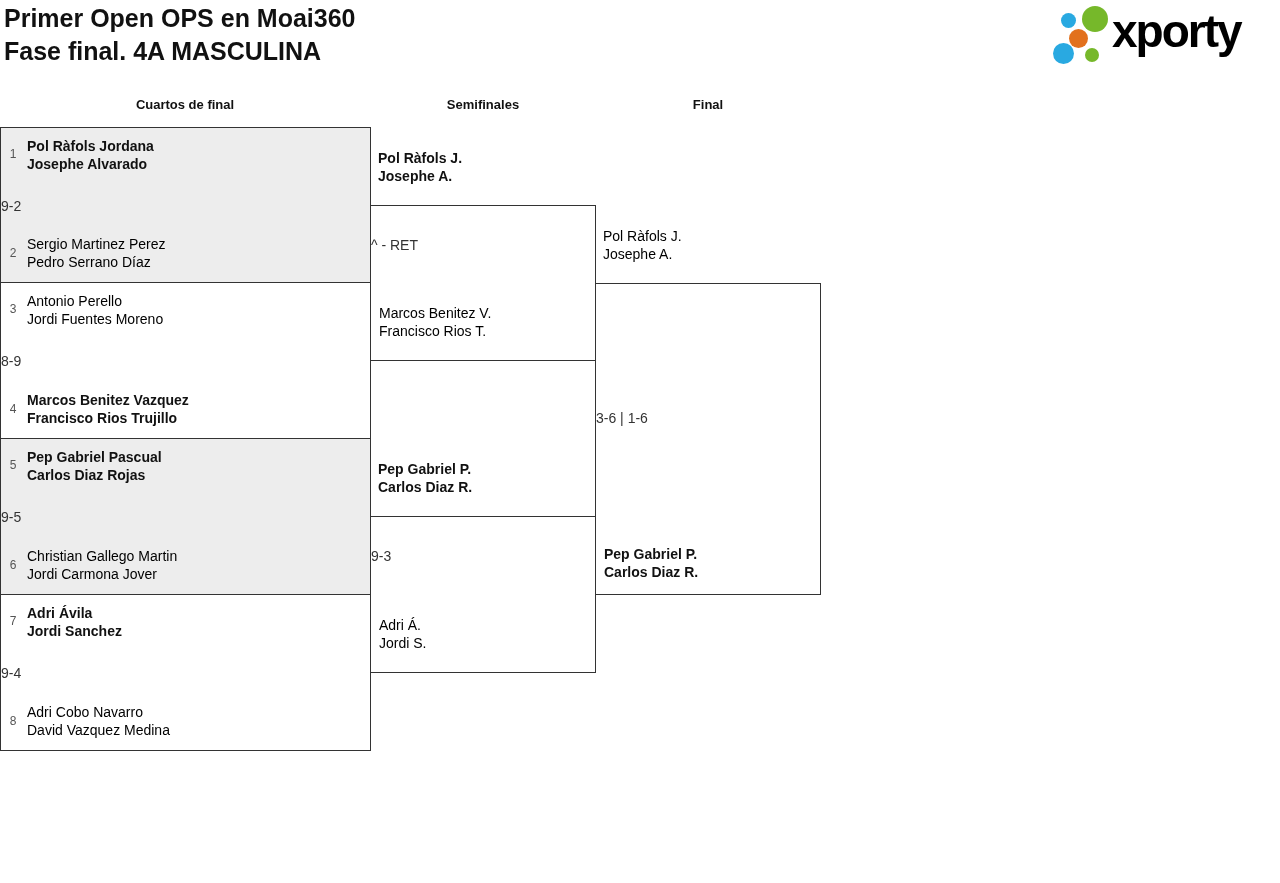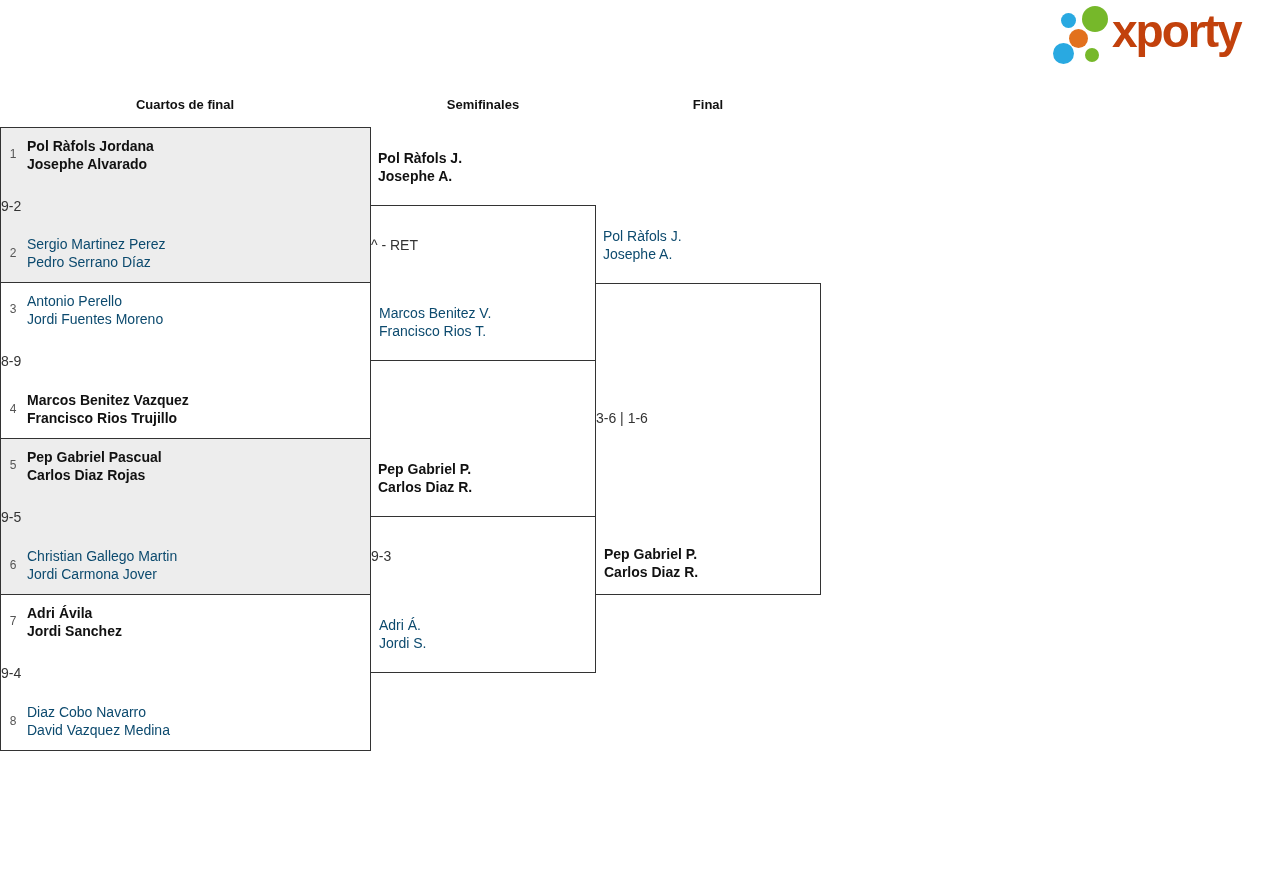--- a/index.html
+++ b/index.html
@@ -11,41 +11,41 @@
   .title div{white-space:nowrap;}
 
   
   .logo{position:absolute;top:0;left:1048px;width:232px;height:72px;cursor:pointer;}
   .dot{position:absolute;border-radius:50%;}
   .dot-blue-small{left:13px;top:13px;width:15px;height:15px;background:#29a9e1;}
   .dot-green-large{left:34px;top:6px;width:26px;height:26px;background:#76b82a;}
   .dot-orange{left:21px;top:29px;width:19px;height:19px;background:#e2711d;}
   .dot-blue-large{left:5px;top:43px;width:21px;height:21px;background:#29a9e1;}
   .dot-green-small{left:37px;top:48px;width:14px;height:14px;background:#76b82a;}
-  .logo-text{position:absolute;left:64px;top:4px;font-size:46px;font-weight:bold;letter-spacing:-2px;color:#c2410c;font-family:"Liberation Sans",sans-serif;}
+  .logo-text{position:absolute;left:64px;top:4px;font-size:46px;font-weight:bold;letter-spacing:-2px;color:#000000;font-family:"Liberation Sans",sans-serif;}
 
   
   .round-header{position:absolute;top:97px;font-size:13px;font-weight:bold;color:#111;text-align:center;}
   .rh-qf{left:0;width:370px;}
   .rh-sf{left:370px;width:226px;}
   .rh-f{left:595px;width:226px;}
 
   
   .match{position:absolute;border:1px solid #333;box-sizing:border-box;background:#fff;}
   .qf{left:0;width:371px;}
   .qf1{top:127px;height:156px;background:#ededed;}
   .qf2{top:282px;height:157px;}
   .qf3{top:438px;height:157px;background:#ededed;}
   .qf4{top:594px;height:157px;}
   .sf{left:370px;width:226px;}
   .sf1{top:205px;height:156px;}
   .sf2{top:516px;height:157px;}
   .final{left:595px;top:283px;width:226px;height:312px;}
 
-  .team{font-size:14px;line-height:18px;color:#0c4a6e;white-space:nowrap;}
+  .team{font-size:14px;line-height:18px;color:#000000;white-space:nowrap;}
   .team div{white-space:nowrap;}
   .team.winner{color:#111;font-weight:bold;}
   .seed{position:absolute;font-size:12px;line-height:14px;color:#555;width:16px;text-align:center;left:4px;}
   .score{position:absolute;left:0;width:100%;text-align:left;font-size:14px;line-height:18px;color:#333;}
 
   
   .qf .team-top{position:absolute;top:9px;left:26px;}
   .qf .seed-top{top:19px;}
   .qf .score{top:69px;}
   .qf .team-bottom{position:absolute;bottom:11px;left:26px;}
@@ -59,20 +59,24 @@
   
   .final .team-top{position:absolute;left:7px;bottom:calc(100% + 21px);}
   .final .score{top:125px;}
   .final .team-bottom{position:absolute;left:8px;bottom:13px;}
 </style>
 </head>
 <body>
 
 <div class="page">
 
+  <div class="title">
+    <div>Primer Open OPS en Moai360</div>
+    <div>Fase final. 4A MASCULINA</div>
+  </div>
 
   <div class="logo">
     <span class="dot dot-blue-small"></span>
     <span class="dot dot-green-large"></span>
     <span class="dot dot-orange"></span>
     <span class="dot dot-blue-large"></span>
     <span class="dot dot-green-small"></span>
     <span class="logo-text">xporty</span>
   </div>
 
@@ -124,21 +128,21 @@
 
   <div class="match qf qf4">
     <div class="seed seed-top">7</div>
     <div class="team team-top winner">
       <div>Adri Ávila</div>
       <div>Jordi Sanchez</div>
     </div>
     <div class="score">9-4</div>
     <div class="seed seed-bottom">8</div>
     <div class="team team-bottom">
-      <div>Diaz Cobo Navarro</div>
+      <div>Adri Cobo Navarro</div>
       <div>David Vazquez Medina</div>
     </div>
   </div>
 
   <div class="match sf sf1">
     <div class="team team-top winner">
       <div>Pol Ràfols J.</div>
       <div>Josephe A.</div>
     </div>
     <div class="score">^ - RET</div>

